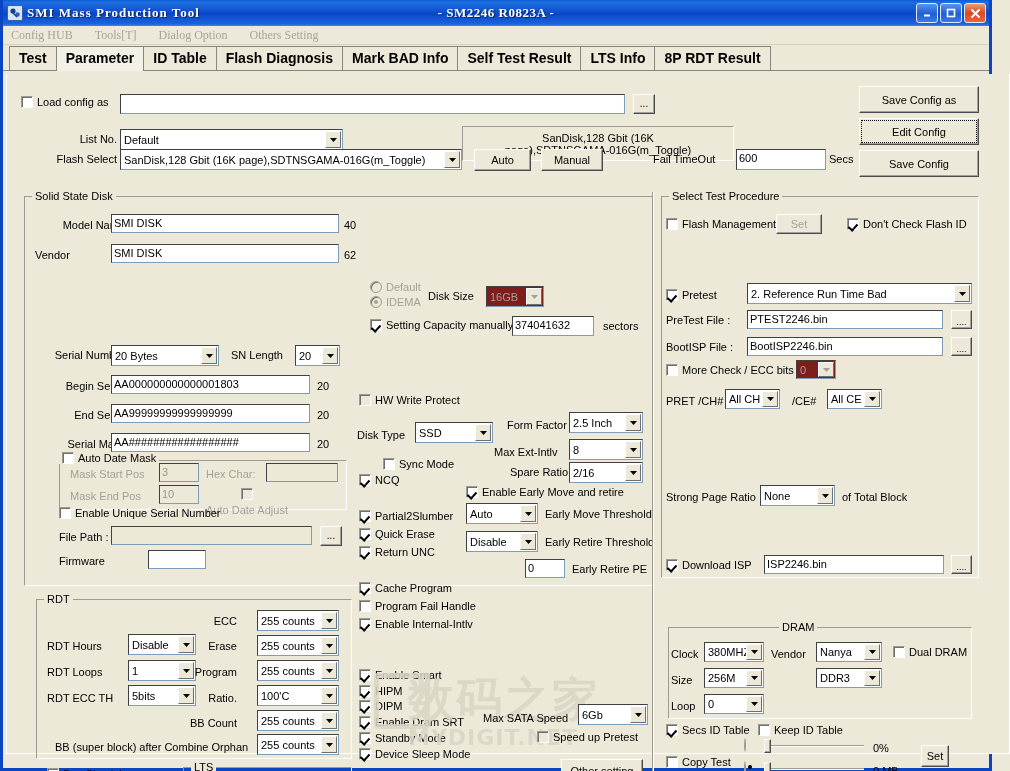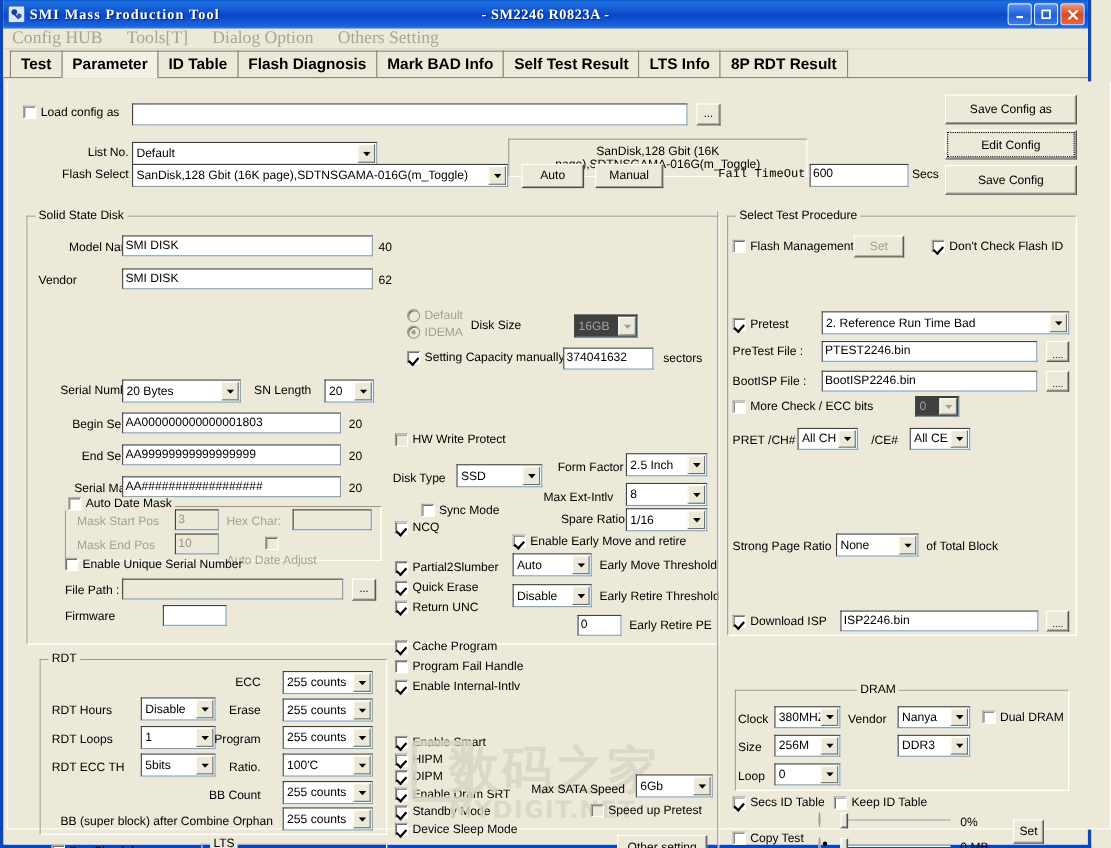--- a/index.html
+++ b/index.html
@@ -45,21 +45,21 @@
     width:22px;height:20px;border:1px solid #dfe9fb;border-radius:3px;
     display:flex;align-items:center;justify-content:center;
     color:#fff;font-size:11px;font-family:"Liberation Sans",sans-serif;
     background:linear-gradient(to bottom,#5b92ef,#1f5ed6 55%,#3a7ae8);
   }
   .wbtn.close { background:linear-gradient(to bottom,#f09a74,#d94a22 50%,#e8663a); }
   
   #menubar {
     height:19px; background:#ece9d8; display:flex; align-items:center;
     padding-left:8px; gap:22px;
-    font-family:"Liberation Serif", serif; font-size:16px; color:#a8a498;
+    font-family:"Liberation Serif", serif; font-size:12px; color:#a8a498;
     border-bottom:1px solid #d6d2c2;
   }
   
   #tabstrip {
     height:26px; display:flex; align-items:flex-end;
     padding-left:6px; background:#ece9d8;
     border-bottom:1px solid #86867e;
     position:relative;
   }
   .tab {
@@ -103,21 +103,21 @@
     height:21px; display:flex; align-items:center;
     font-size:11px; padding-left:3px; color:#000; position:relative;
     overflow:hidden; white-space:nowrap;
   }
   .combo .arrow {
     position:absolute; right:1px; top:1px; bottom:1px; width:16px;
     background:#ece9d8;
     border:1px solid #fff; border-right-color:#6f6f6f; border-bottom-color:#6f6f6f;
     display:flex;align-items:center;justify-content:center;
   }
-  .combo.dis { background:#404040; color:#a4a098;margin-left:36px; }
+  .combo.dis { background:#7f1d1d; color:#a4a098; }
   .combo.dis .arrow { color:#a4a098; }
   .arrow svg { display:block; }
   .btn {
     background:#ece9d8;
     border:1px solid #ffffff;
     border-right-color:#4b4b4b; border-bottom-color:#4b4b4b;
     box-shadow: inset -1px -1px 0 #a0a0a0;
     font-size:11px; color:#000;
     display:flex; align-items:center; justify-content:center;
     text-align:center; line-height:12px;
@@ -266,21 +266,21 @@
       <span>SanDisk,128 Gbit (16K page),SDTNSGAMA-016G(m_Toggle)</span>
       <span class="arrow">
           <svg width="7" height="4" viewBox="0 0 7 4">
             <path d="M0 0 L7 0 L3.5 4 Z" fill="#000"></path>
           </svg>
         </span>
     </div>
     <div class="btn abs" style="left:467px; top:75px; width:57px; height:22px;">Auto</div>
     <div class="btn abs" style="left:534px; top:75px; width:62px; height:22px;">Manual</div>
 
-    <div class="lbl abs" style="left:646px; top:79px;font-family:Liberation Mono, monospace;">Fail TimeOut</div>
+    <div class="lbl abs" style="left:646px; top:79px;">Fail TimeOut</div>
     <div class="txt abs" style="left:729px; top:75px; width:90px; height:21px;">600</div>
     <div class="lbl abs" style="left:822px; top:79px;">Secs</div>
 
     <div class="btn abs" style="left:852px; top:12px; width:120px; height:27px;">Save Config as</div>
     <div class="btn focus abs" style="left:852px; top:44px; width:120px; height:27px;">Edit Config</div>
     <div class="btn abs" style="left:852px; top:76px; width:120px; height:27px;">Save Config</div>
 
     <div class="grp" style="left:17px; top:122px; width:630px; height:390px;">
       <div class="inner"></div>
       <div class="grpttl">Solid State Disk</div>
@@ -418,21 +418,21 @@
       <span class="box"></span>
       <span class="lbl">Sync Mode</span>
     </div>
     <div class="cb abs" style="left:352px; top:400px;">
       <span class="box chk"></span>
       <span class="lbl">NCQ</span>
     </div>
 
     <div class="lbl abs" style="left:503px; top:392px;">Spare Ratio</div>
     <div class="combo abs" style="left:562px; top:388px; width:74px;">
-      <span>1/16</span>
+      <span>2/16</span>
       <span class="arrow">
           <svg width="7" height="4" viewBox="0 0 7 4">
             <path d="M0 0 L7 0 L3.5 4 Z" fill="#000"></path>
           </svg>
         </span>
     </div>
 
     <div class="cb abs" style="left:459px; top:412px;">
       <span class="box chk"></span>
       <span class="lbl">Enable Early Move and retire</span>

